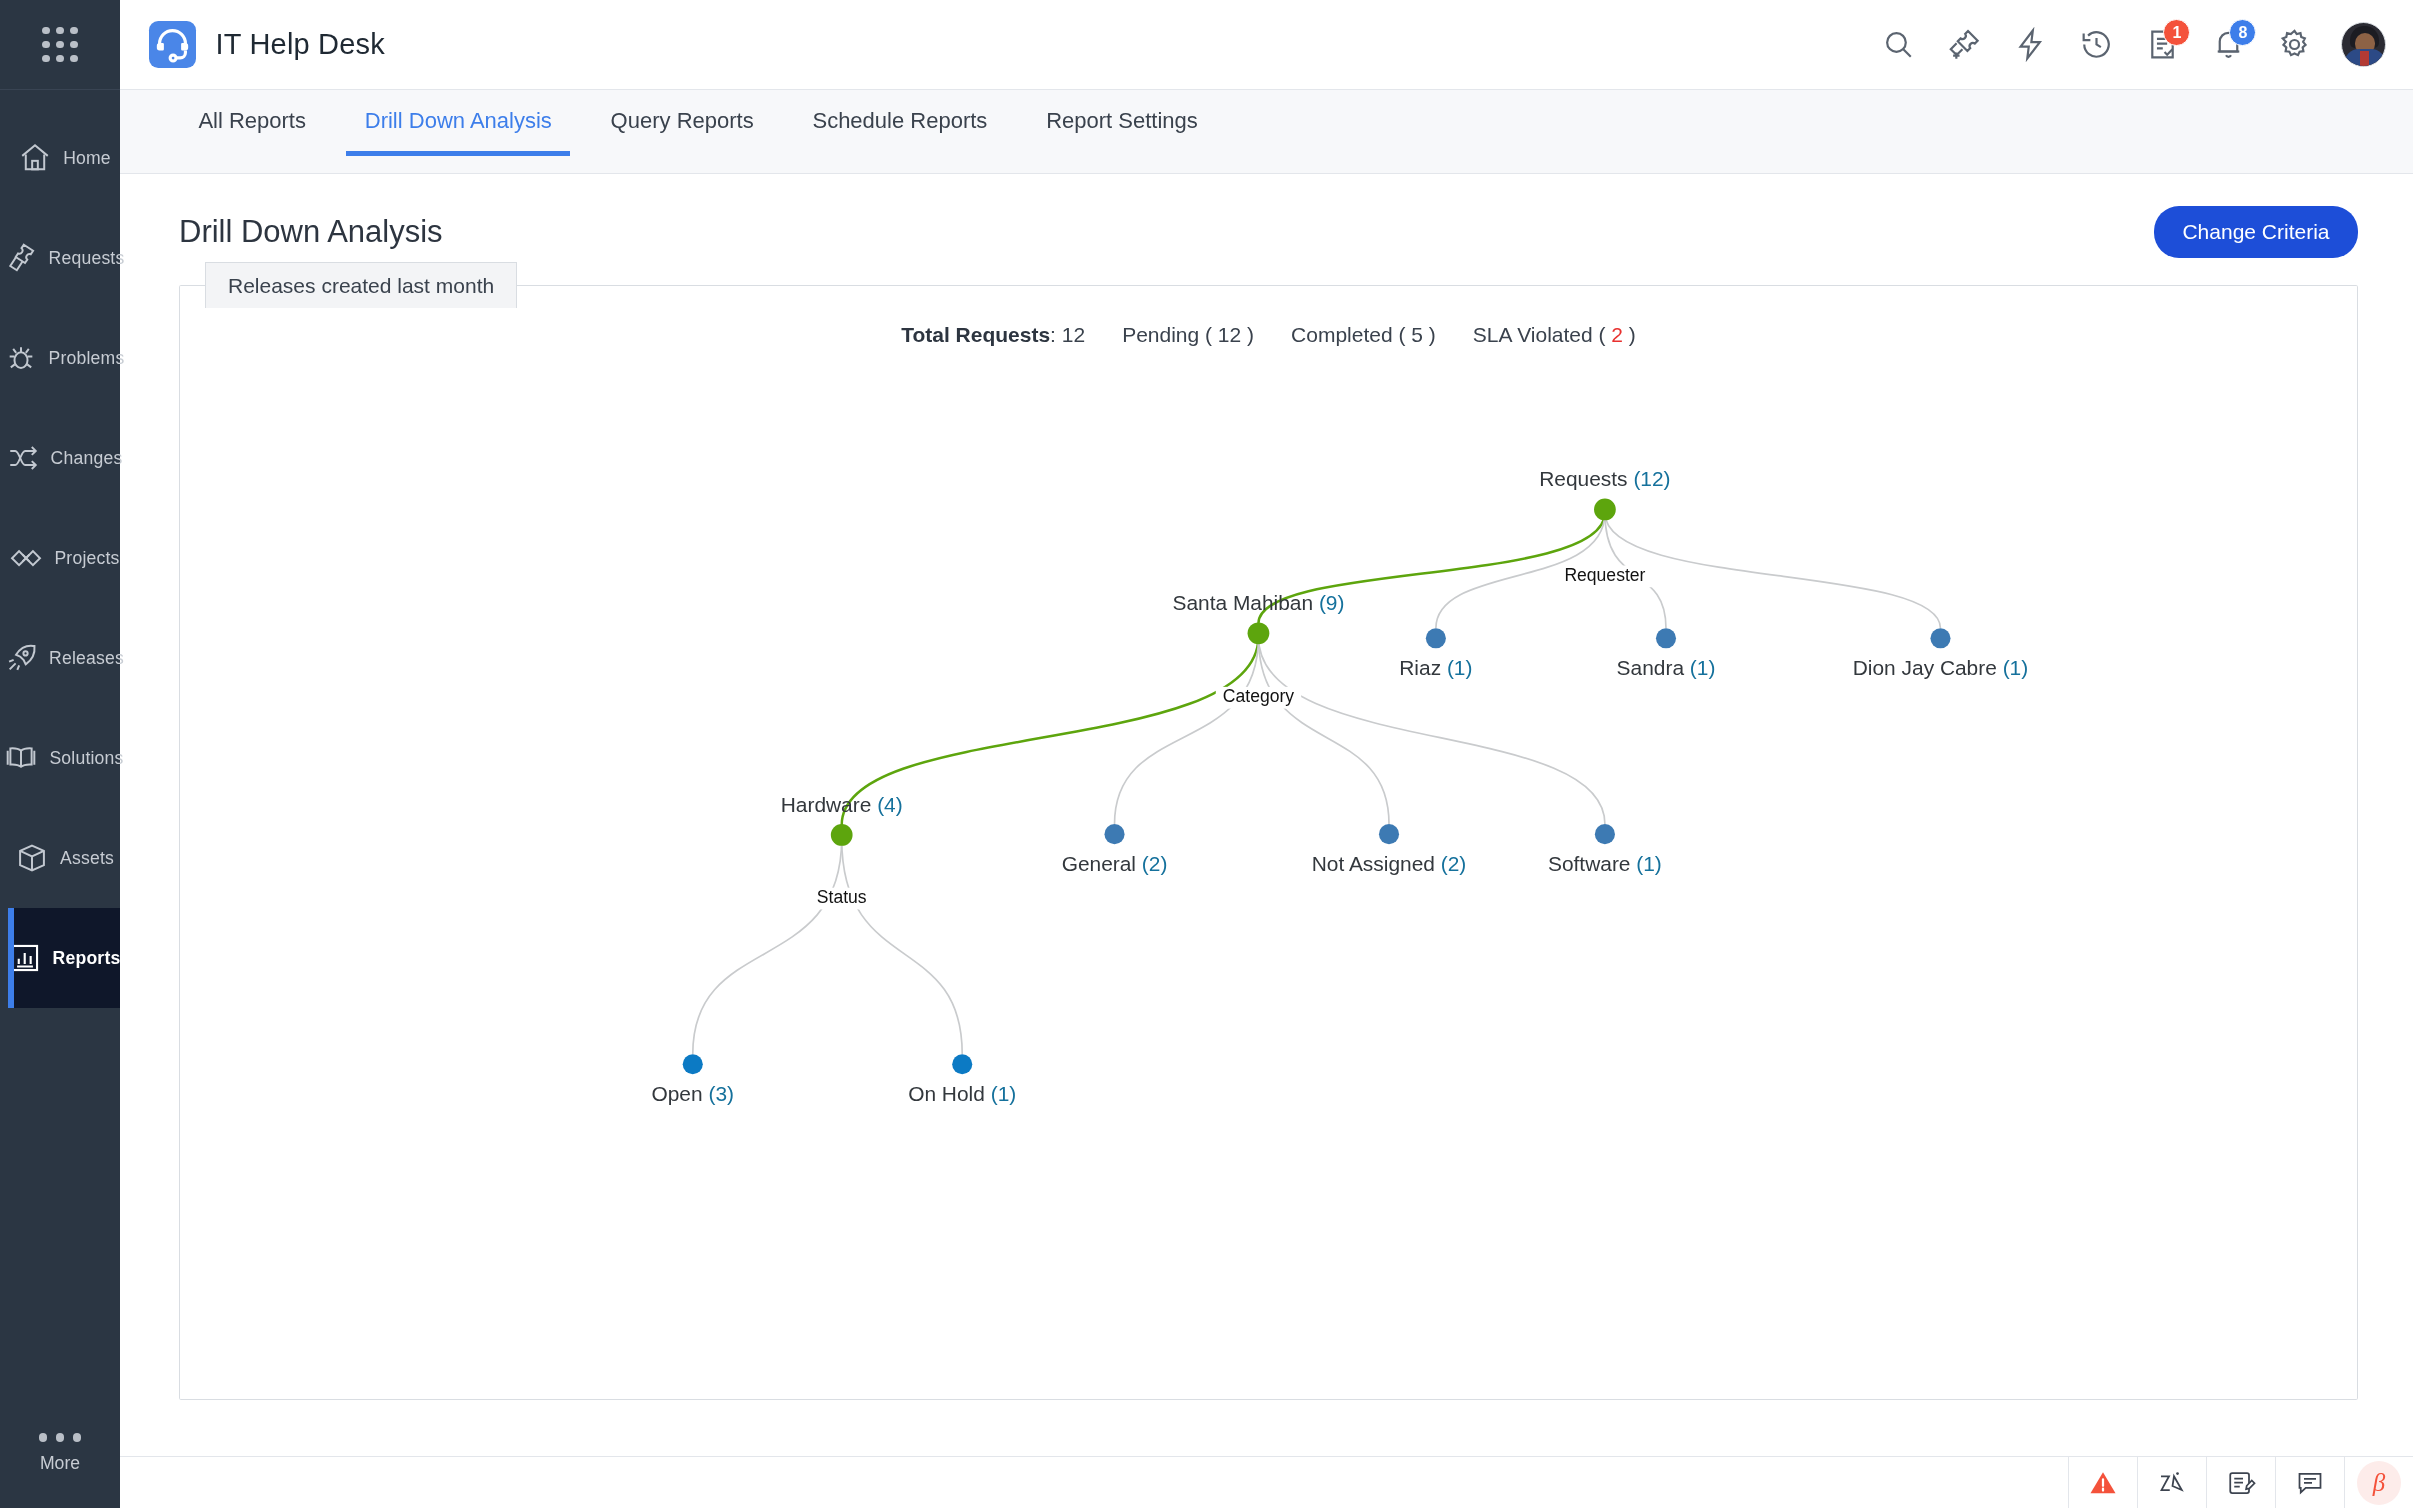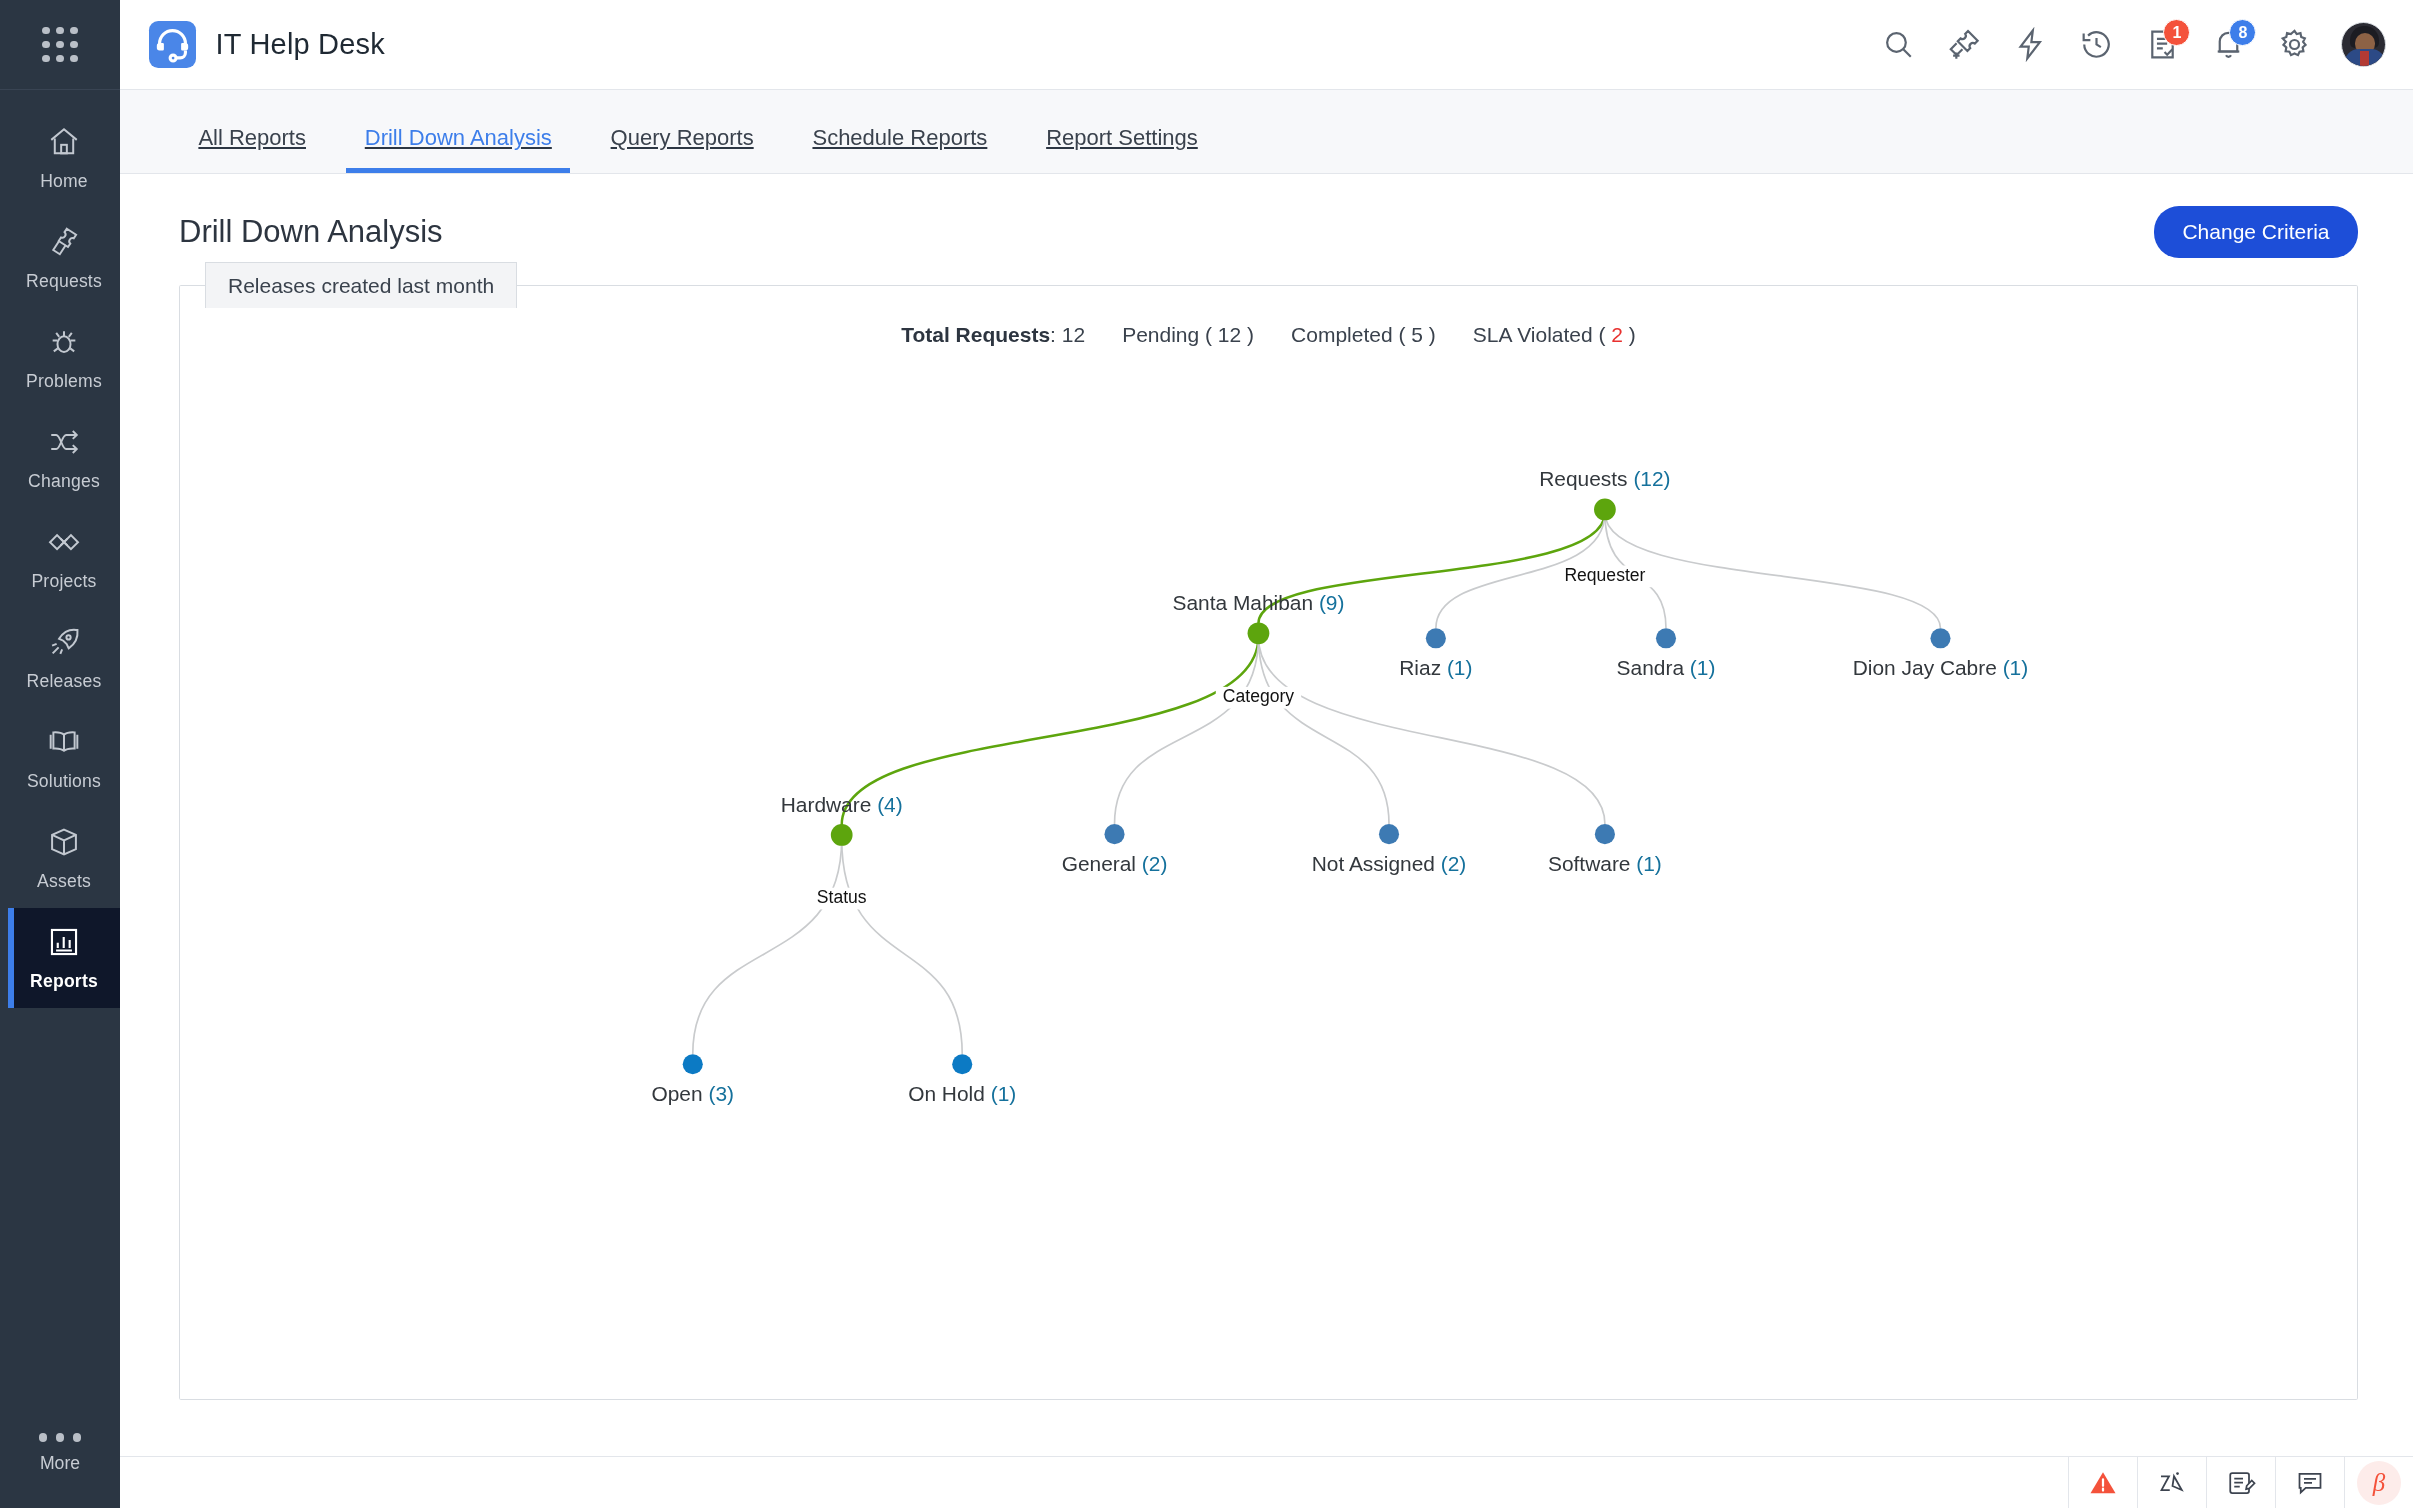--- a/index.html
+++ b/index.html
@@ -20,21 +20,21 @@
   }
   .grid-launcher {
     height:90px; display:flex; align-items:center; justify-content:center;
     border-bottom:0.8px solid #394453;
   }
   .dots9 { display:grid; grid-template-columns:repeat(3,7.5px); grid-gap:6.7px; }
   .dots9 i { width:7.5px; height:7.5px; border-radius:50%; background:#b9bfc7; display:block; }
   .nav { flex:1 1 auto; padding-top:18.4px; }
   .nav-item {
     position:relative; height:100px;
-    display:flex; flex-direction:column; align-items:center; justify-content:center;
+    display:flex; flex-direction:row; align-items:center; justify-content:center;
     gap:11px; cursor:pointer; color:#c2c8d0;margin-left:8px;
   }
   .nav-item .ico { width:35px; height:35px; display:flex; align-items:center; justify-content:center; }
   .nav-item .ico svg { width:34px; height:34px; display:block; }
   .nav-item .lbl { font-size:17.6px; letter-spacing:0.2px; color:#c7ccd3; }
   .nav-item.active { background:#0f172a; }
   .nav-item.active::before{
     content:""; position:absolute; left:0; top:0; bottom:0; width:5.9px; background:#3d7eea;
   }
   .nav-item.active .lbl { color:#ffffff; font-weight:bold; }
@@ -73,21 +73,21 @@
     background:#2b2b33; position:relative; border:0.8px solid #d9dde2;
   }
   .av-hair { position:absolute; left:8.4px; top:3.4px; width:28.5px; height:22px; border-radius:14.2px 14.2px 5px 5px; background:#1c1c22; }
   .av-face { position:absolute; left:12.6px; top:10px; width:20px; height:21px; border-radius:10px; background:#8d6245; }
   .av-body { position:absolute; left:1.7px; bottom:-1.7px; width:42px; height:18.4px; border-radius:15px 15px 0 0; background:#2c4a86; }
   .av-tie  { position:absolute; left:18.4px; bottom:-1.7px; width:8.4px; height:17px; background:#b33a33; }
 
   
   .tabsbar {
     height:84px; background:#f7f8fa; border-bottom:0.8px solid #e3e6eb;
-    display:flex; align-items:flex-end; padding-left:60px; flex:0 0 84px;text-decoration:underline;
+    display:flex; align-items:center; padding-left:60px; flex:0 0 84px;
   }
   .tab {
     position:relative; font-size:22px; color:#3a424d; padding:0 18.4px 22px 18.4px;
     margin-right:22px; cursor:pointer; white-space:nowrap;
   }
   .tab.active { color:#3d7eea; }
   .tab.active::after {
     content:""; position:absolute; left:0; right:0; bottom:0; height:5px; background:#3d7eea;
   }
 

